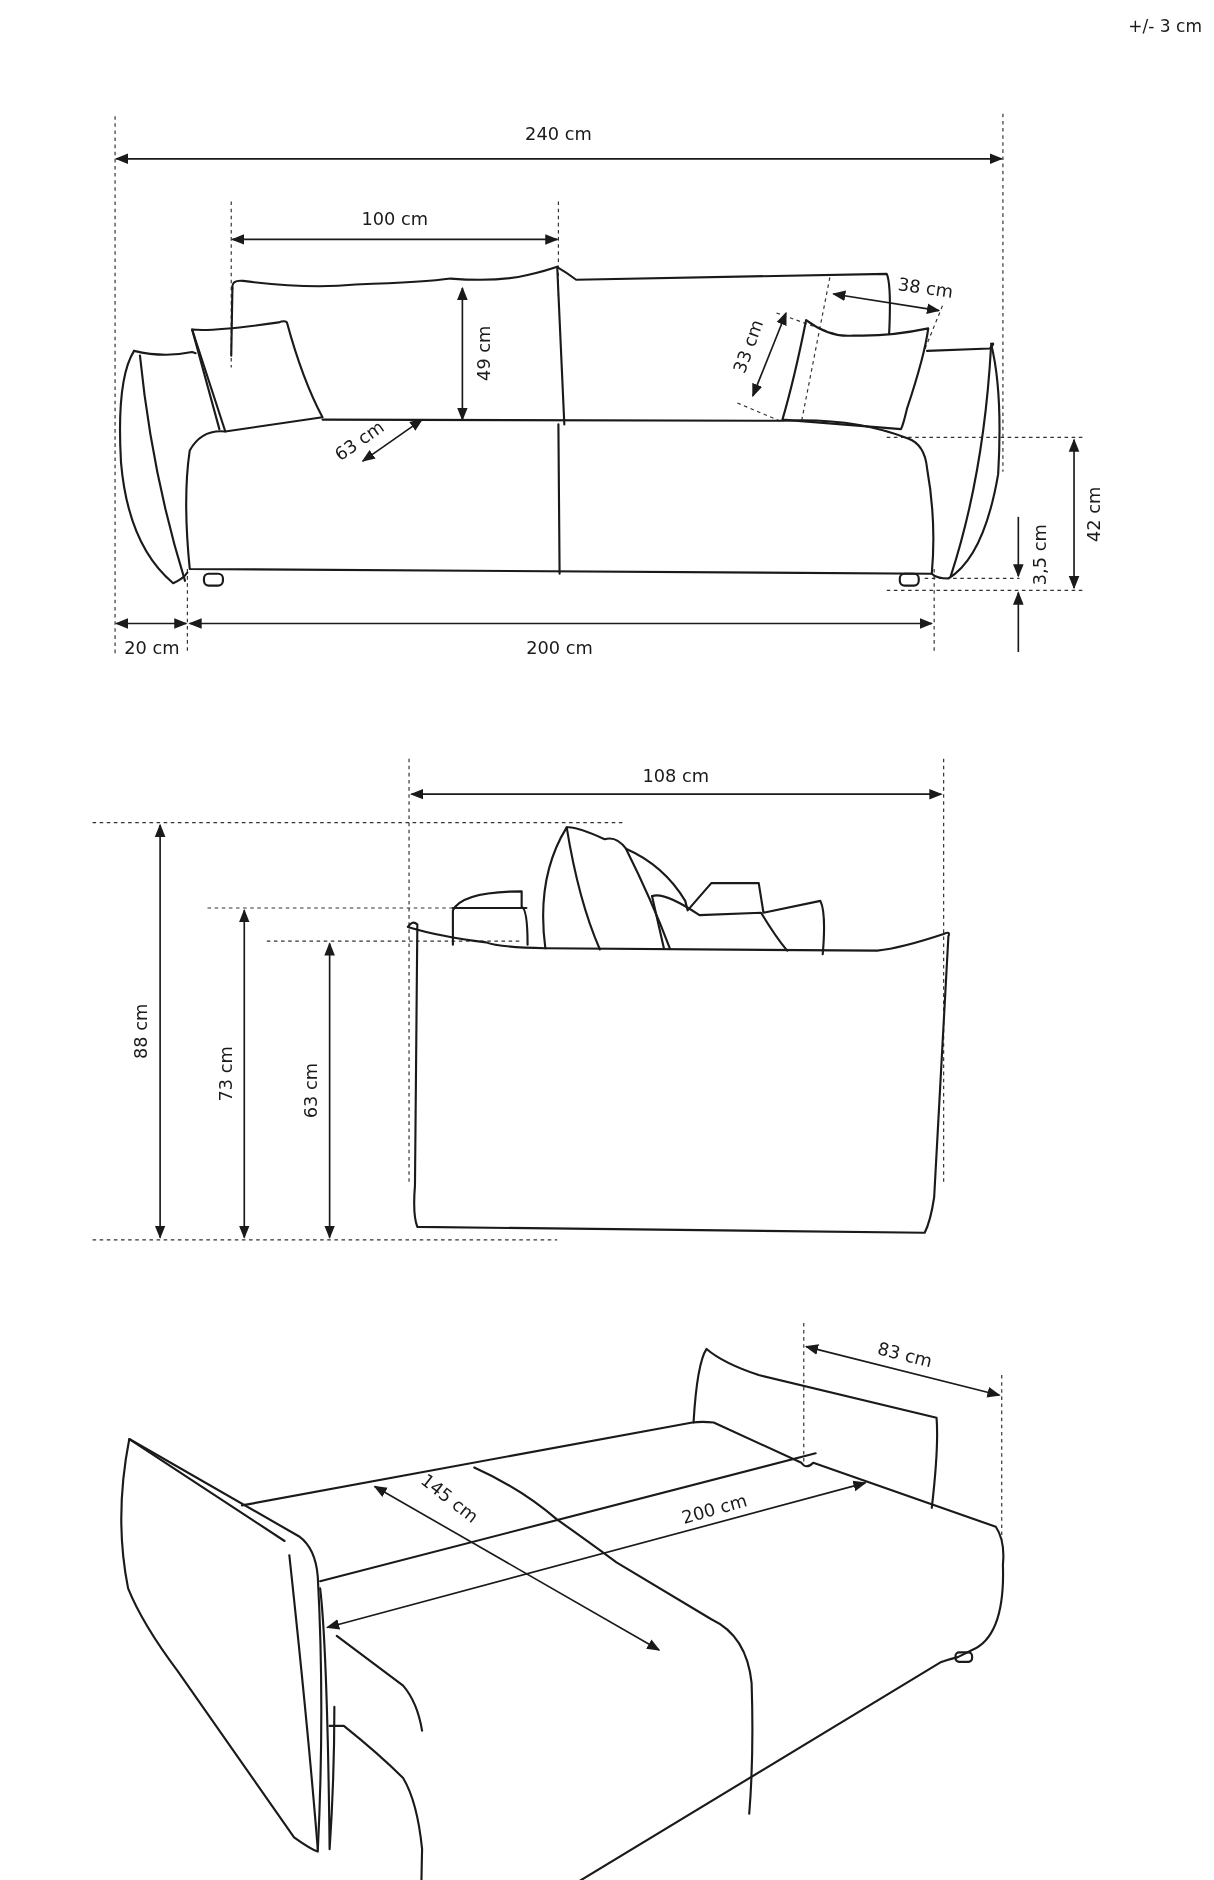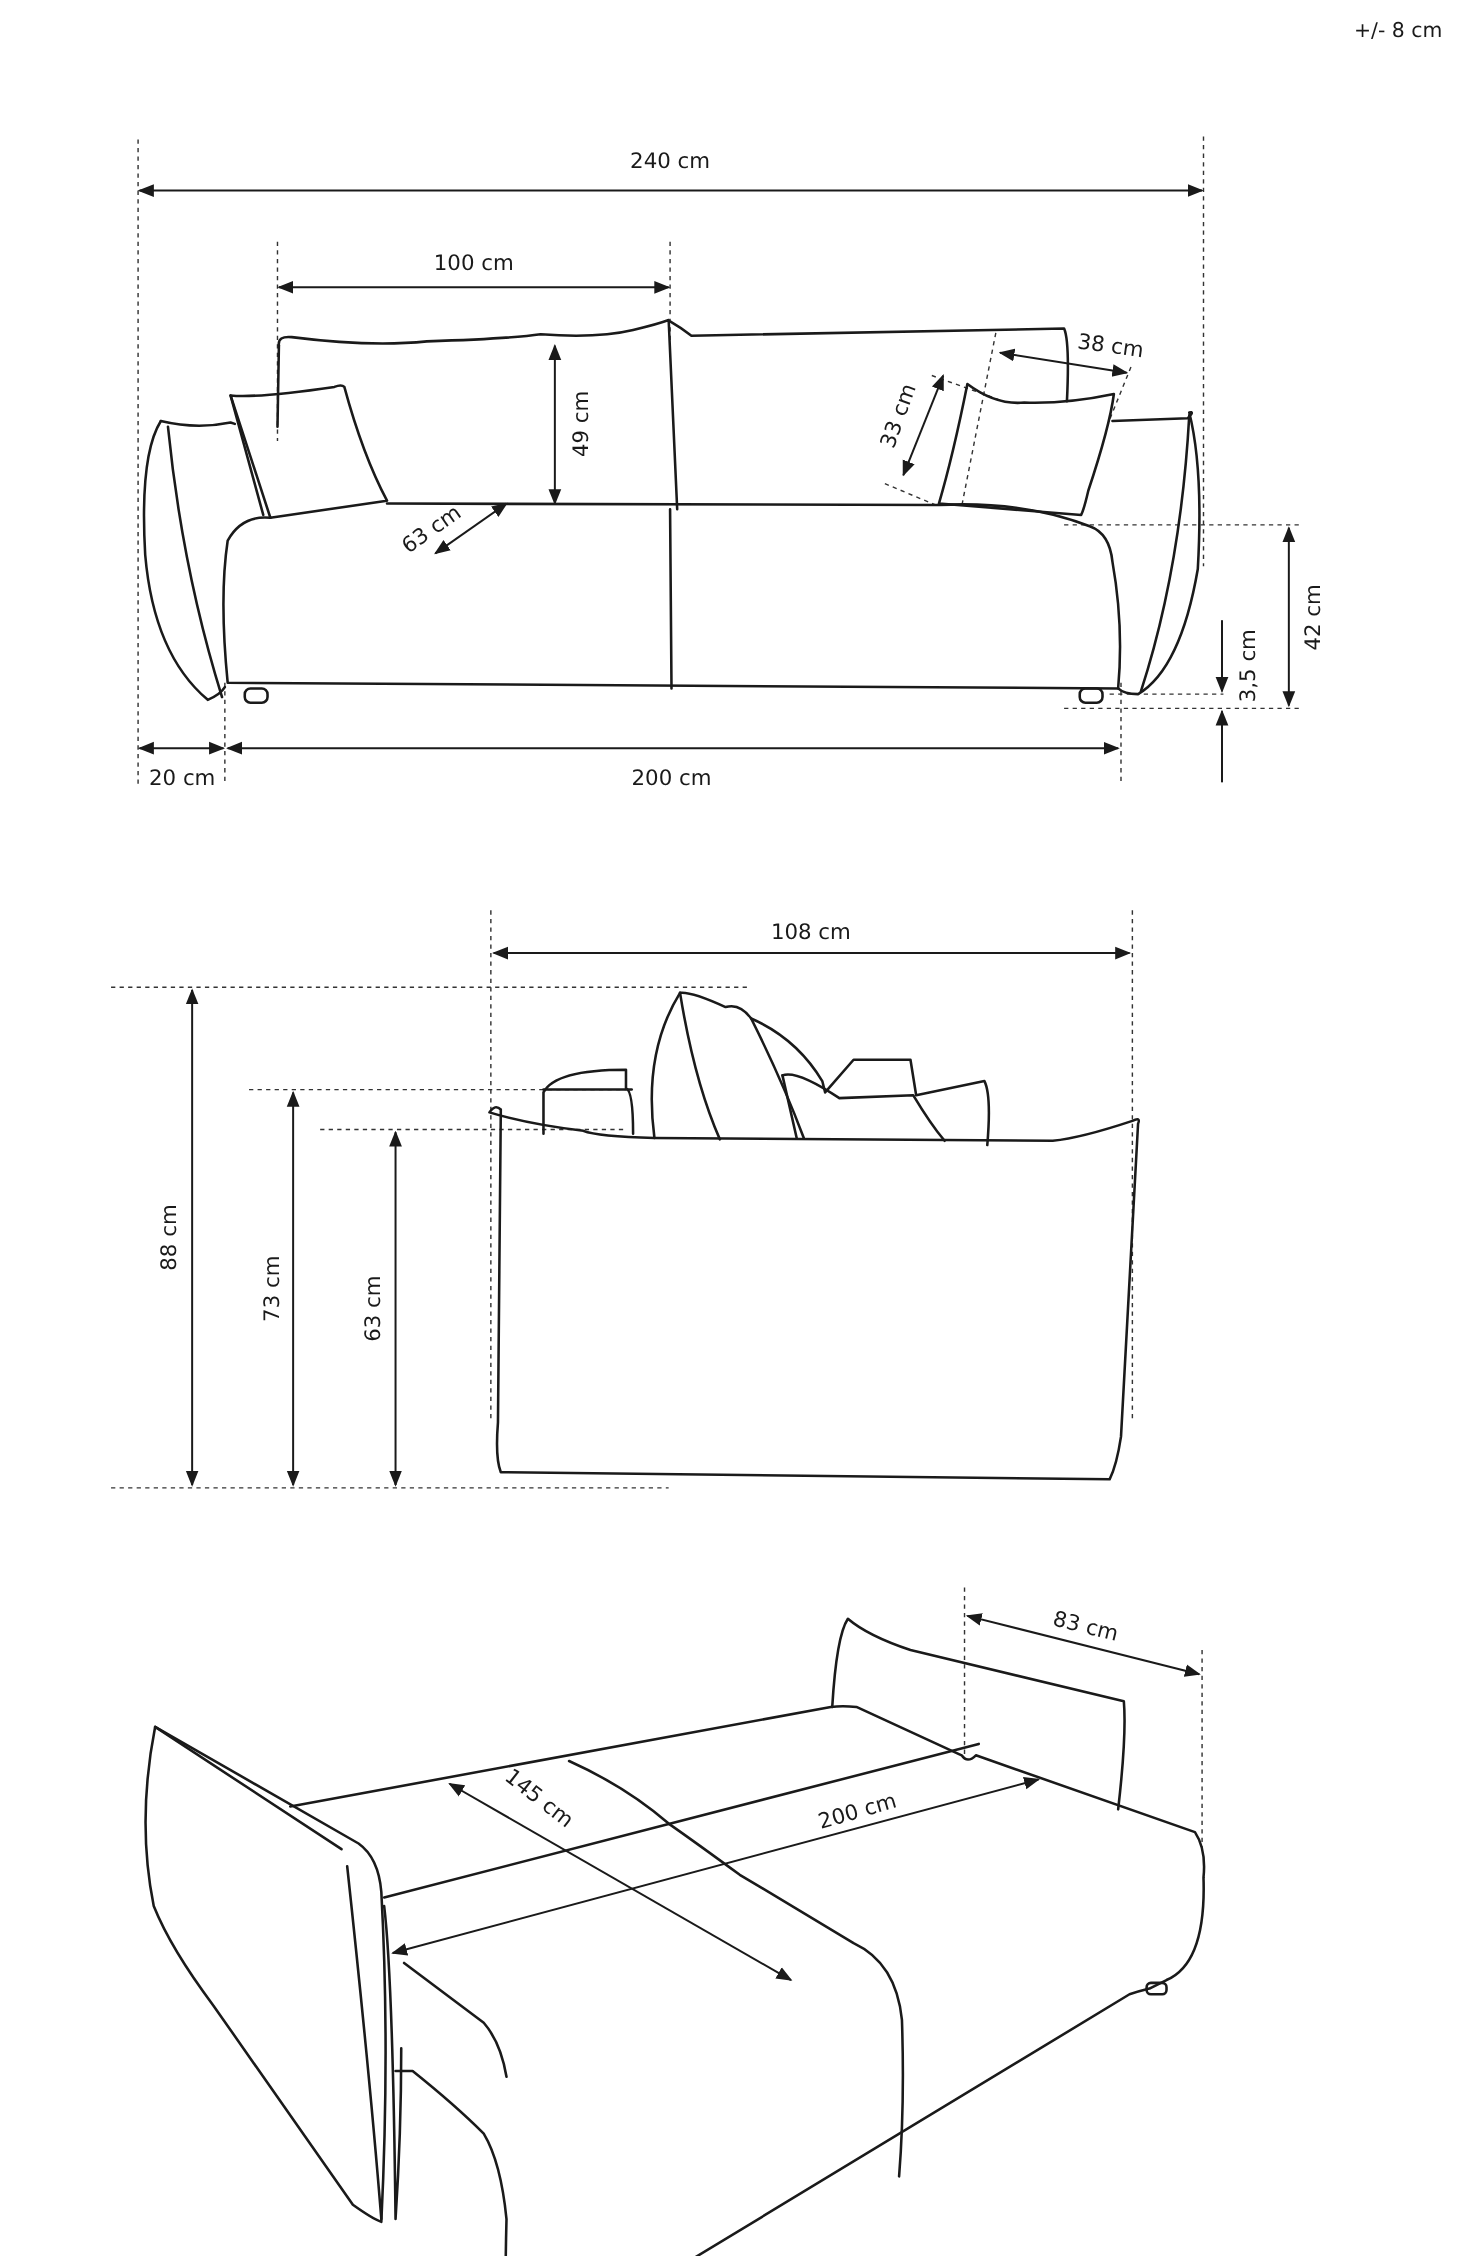--- a/index.html
+++ b/index.html
@@ -8,21 +8,21 @@
   svg { position: absolute; left: 0; top: 0; }
   .ln { fill: none; stroke: #1a1a1a; stroke-width: 1.8; stroke-linejoin: round; stroke-linecap: round; }
   .dash { fill: none; stroke: #333; stroke-width: 1; stroke-dasharray: 3 3; }
   .dim { fill: none; stroke: #1a1a1a; stroke-width: 1.4; }
   .lbl { font-family: "DejaVu Sans", sans-serif; font-size: 15px; fill: #1a1a1a; }
   .tol { position: absolute; right: 12px; top: 16px; font-size: 17px; }
 </style>
 </head>
 <body>
 
-<div class="tol">+/- 8 cm</div>
+<div class="tol">+/- 3 cm</div>
 
 <svg width="1214" height="1880" viewBox="0 0 1024 1586">
   <defs>
     <marker id="ah" viewBox="0 0 10 10" refX="9" refY="5" markerWidth="8" markerHeight="8" orient="auto-start-reverse">
       <path d="M0,1 L10,5 L0,9 z" fill="#1a1a1a"></path>
     </marker>
   </defs>
 
   <g>
 

